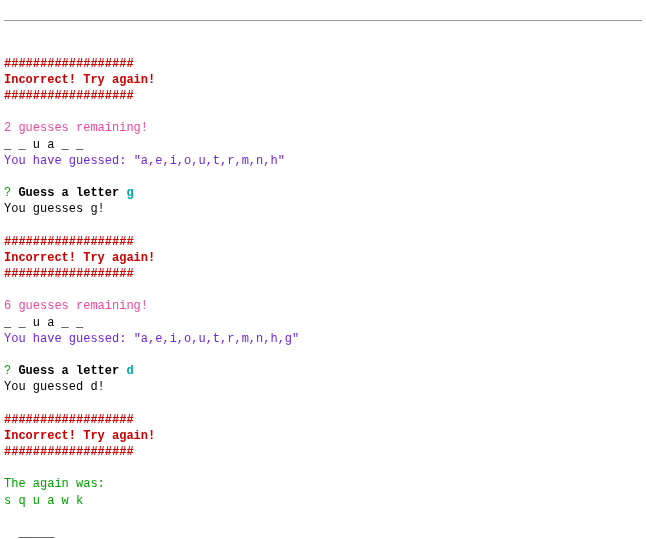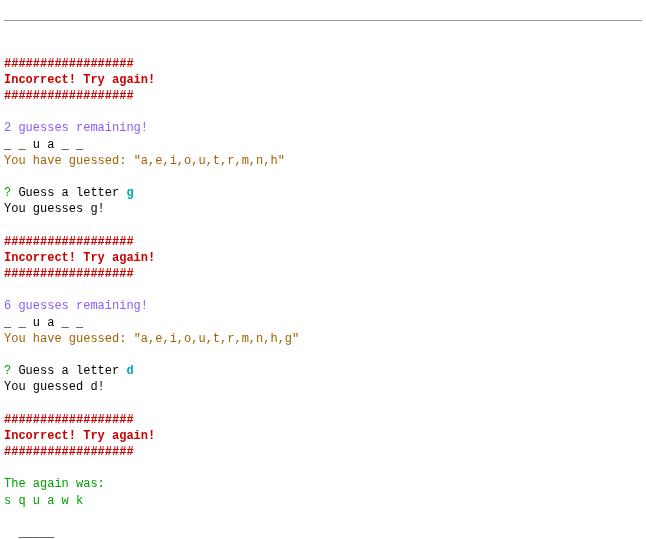--- a/index.html
+++ b/index.html
@@ -7,25 +7,25 @@
       padding: 4px;
       font-family: Menlo, Monaco, Consolas, "Courier New", monospace;
       font-size: 12px;
       line-height: 1.35;
       background: #fff;
       color: #000;
       white-space: pre;
       width: 638px;
     }
     .red-bold { color: #c00; font-weight: bold; }
-    .magenta { color: #8b5cf6; text-align: center; }
-    .olive { color: #a16207; }
+    .magenta { color: #ec4899; text-align: center; }
+    .olive { color: #6d28d9; }
     .green { color: #00a000; }
     .cyan { color: #00aaaa; font-weight: bold; }
-    .bold { font-weight: normal; }
+    .bold { font-weight: bold; }
     .topbar {
       border-top: 1px solid #999;
       display: block;
       margin-bottom: 2px;
     }
   </style>
 </head>
 <body>
 <span class="topbar"></span>
 

